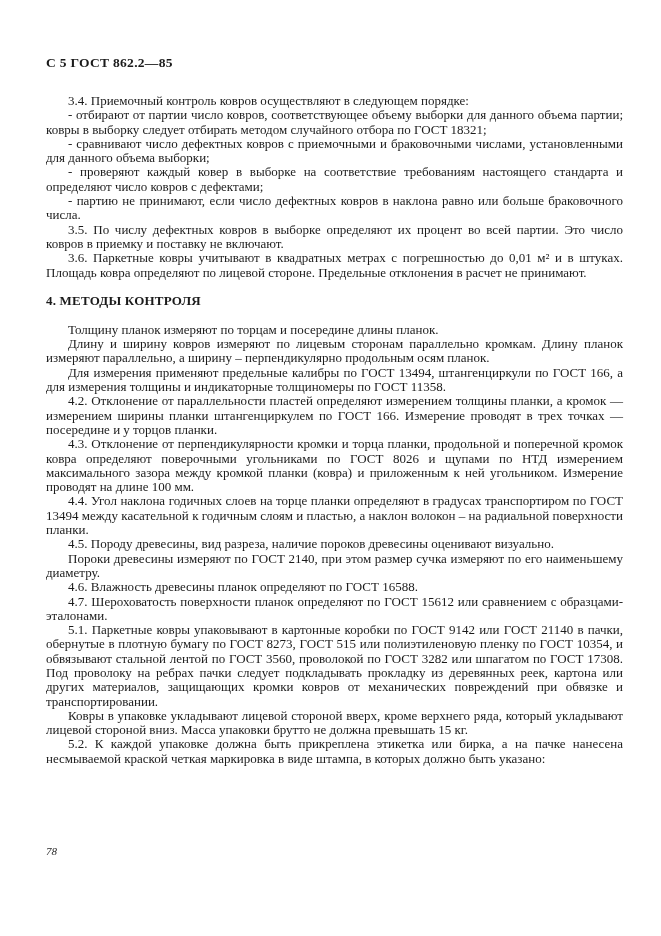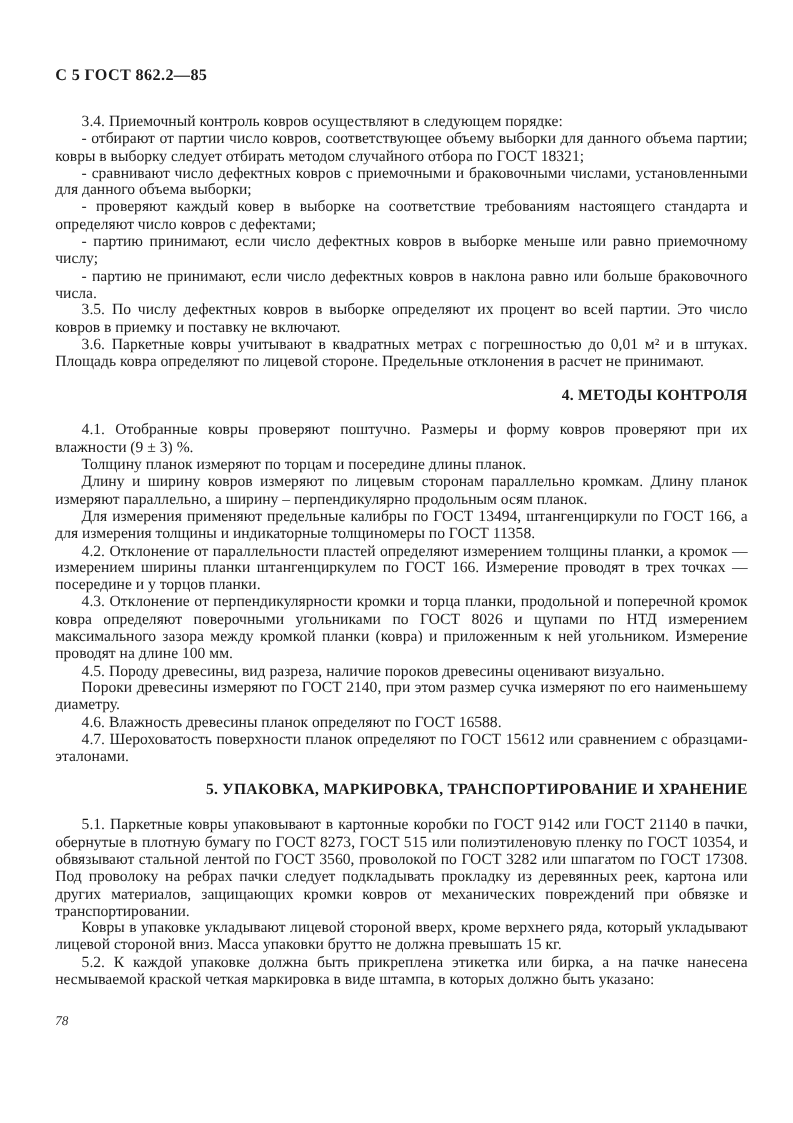--- a/index.html
+++ b/index.html
@@ -37,21 +37,21 @@
     font-size: 13px;
     line-height: 14.3px;
     text-align: justify;
     text-indent: 22px;
   }
   .section-heading {
     margin: 13px 0 15px 0;
     font-size: 13px;
     line-height: 15px;
     font-weight: bold;
-    text-align: right;
+    text-align: left;
     letter-spacing: 0.2px;
   }
   .page-number {
     position: absolute;
     left: 46px;
     top: 845px;
     font-size: 11px;
     color: #2a2a2a;
     font-style: italic;
   }
@@ -62,38 +62,36 @@
 <div class="page">
 
   <div class="doc-header">С 5 ГОСТ 862.2—85</div>
 
   <div class="content">
 
     <p>3.4. Приемочный контроль ковров осуществляют в следующем порядке:</p>
     <p>- отбирают от партии число ковров, соответствующее объему выборки для данного объема партии; ковры в выборку следует отбирать методом случайного отбора по ГОСТ 18321;</p>
     <p>- сравнивают число дефектных ковров с приемочными и браковочными числами, установленными для данного объема выборки;</p>
     <p>- проверяют каждый ковер в выборке на соответствие требованиям настоящего стандарта и определяют число ковров с дефектами;</p>
-    <p>- партию принимают, если число дефектных ковров в выборке меньше или равно приемочному числу;</p>
     <p>- партию не принимают, если число дефектных ковров в наклона равно или больше браковочного числа.</p>
     <p>3.5. По числу дефектных ковров в выборке определяют их процент во всей партии. Это число ковров в приемку и поставку не включают.</p>
     <p>3.6. Паркетные ковры учитывают в квадратных метрах с погрешностью до 0,01 м² и в штуках. Площадь ковра определяют по лицевой стороне. Предельные отклонения в расчет не принимают.</p>
 
     <div class="section-heading">4. МЕТОДЫ КОНТРОЛЯ</div>
-    <p>4.1. Отобранные ковры проверяют поштучно. Размеры и форму ковров проверяют при их влажности (9 ± 3) %.</p>
     <p>Толщину планок измеряют по торцам и посередине длины планок.</p>
     <p>Длину и ширину ковров измеряют по лицевым сторонам параллельно кромкам. Длину планок измеряют параллельно, а ширину – перпендикулярно продольным осям планок.</p>
     <p>Для измерения применяют предельные калибры по ГОСТ 13494, штангенциркули по ГОСТ 166, а для измерения толщины и индикаторные толщиномеры по ГОСТ 11358.</p>
     <p>4.2. Отклонение от параллельности пластей определяют измерением толщины планки, а кромок — измерением ширины планки штангенциркулем по ГОСТ 166. Измерение проводят в трех точках — посередине и у торцов планки.</p>
     <p>4.3. Отклонение от перпендикулярности кромки и торца планки, продольной и поперечной кромок ковра определяют поверочными угольниками по ГОСТ 8026 и щупами по НТД измерением максимального зазора между кромкой планки (ковра) и приложенным к ней угольником. Измерение проводят на длине 100 мм.</p>
+    <p>4.4. Угол наклона годичных слоев на торце планки определяют в градусах транспортиром по ГОСТ 13494 между касательной к годичным слоям и пластью, а наклон волокон – на радиальной поверхности планки.</p>
     <p>4.5. Породу древесины, вид разреза, наличие пороков древесины оценивают визуально.</p>
     <p>Пороки древесины измеряют по ГОСТ 2140, при этом размер сучка измеряют по его наименьшему диаметру.</p>
     <p>4.6. Влажность древесины планок определяют по ГОСТ 16588.</p>
     <p>4.7. Шероховатость поверхности планок определяют по ГОСТ 15612 или сравнением с образцами-эталонами.</p>
 
-    <div class="section-heading">5. УПАКОВКА, МАРКИРОВКА, ТРАНСПОРТИРОВАНИЕ И ХРАНЕНИЕ</div>
     <p>5.1. Паркетные ковры упаковывают в картонные коробки по ГОСТ 9142 или ГОСТ 21140 в пачки, обернутые в плотную бумагу по ГОСТ 8273, ГОСТ 515 или полиэтиленовую пленку по ГОСТ 10354, и обвязывают стальной лентой по ГОСТ 3560, проволокой по ГОСТ 3282 или шпагатом по ГОСТ 17308. Под проволоку на ребрах пачки следует подкладывать прокладку из деревянных реек, картона или других материалов, защищающих кромки ковров от механических повреждений при обвязке и транспортировании.</p>
     <p>Ковры в упаковке укладывают лицевой стороной вверх, кроме верхнего ряда, который укладывают лицевой стороной вниз. Масса упаковки брутто не должна превышать 15 кг.</p>
     <p>5.2. К каждой упаковке должна быть прикреплена этикетка или бирка, а на пачке нанесена несмываемой краской четкая маркировка в виде штампа, в которых должно быть указано:</p>
 
   </div>
 
   <div class="page-number">78</div>
 
 </div>
 

